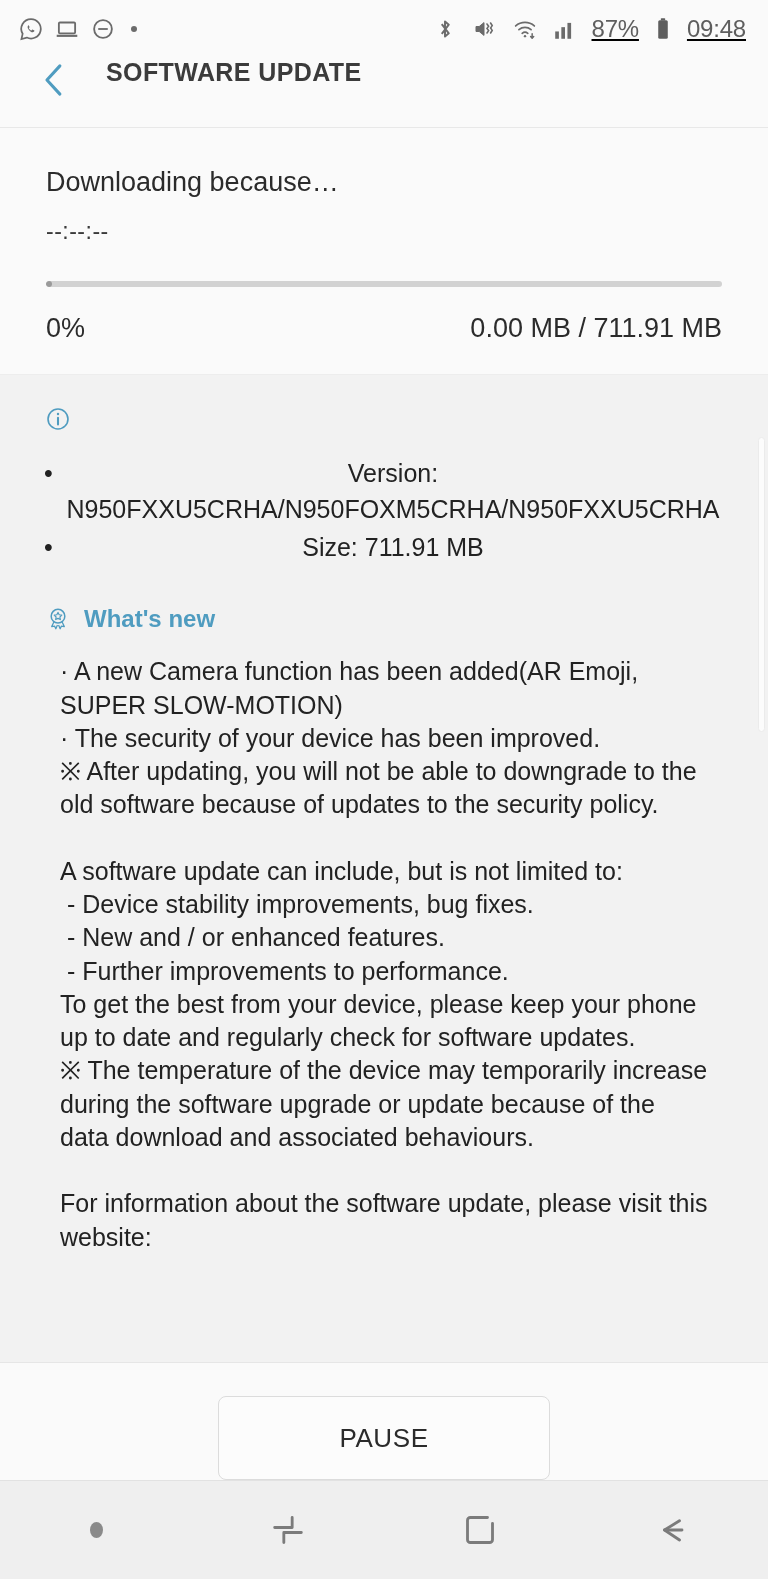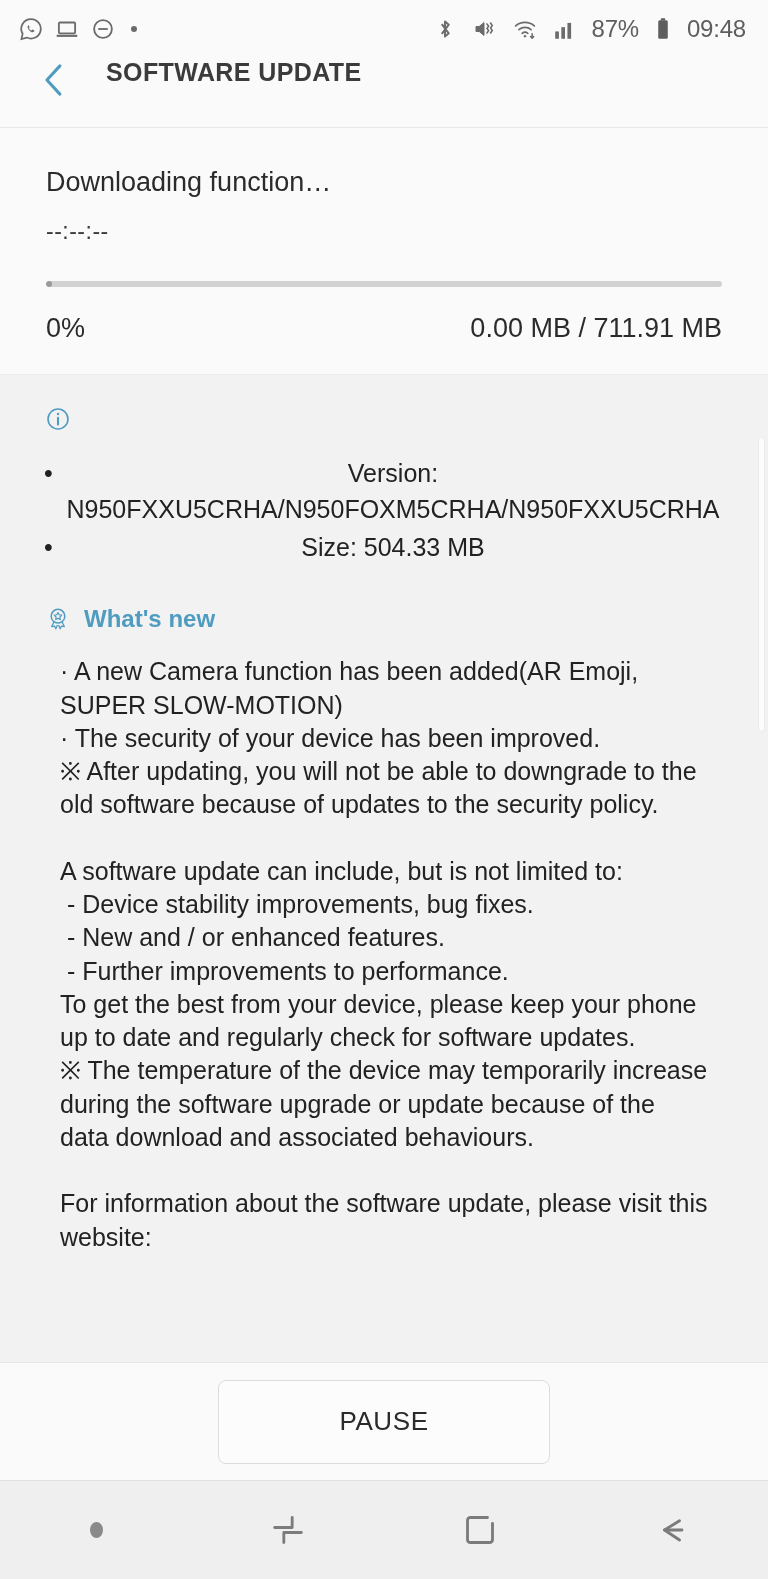--- a/index.html
+++ b/index.html
@@ -36,20 +36,21 @@
   }
   .status-left {
     display: flex;
     align-items: center;
     gap: 10px;
   }
   .status-right {
     display: flex;
     align-items: center;
     gap: 16px;
+    text-decoration: underline;
   }
   .sb-icon {
     display: inline-flex;
     align-items: center;
     justify-content: center;
     color: #6b6b6b;
   }
   .sb-text {
     font-size: 24px;
     color: #5e5e5e;
@@ -207,21 +208,21 @@
     box-sizing: border-box;
   }
 
   
   .button-bar {
     flex: none;
     height: 118px;
     background: #fafafa;
     border-top: 1px solid #e6e6e6;
     display: flex;
-    align-items: center;
+    align-items: flex-end;
     justify-content: center;
     box-sizing: border-box;
   }
   .pause-button {
     width: 332px;
     height: 84px;
     border: 1px solid #dcdcdc;
     border-radius: 8px;
     background: #fcfcfc;
     color: #2b2b2b;
@@ -331,21 +332,21 @@
   <div class="app-bar">
     <div class="back-chevron">
       <svg width="30" height="40" viewBox="0 0 24 34" fill="none" stroke="#4f9cc0" stroke-width="2.6" stroke-linecap="round" stroke-linejoin="round">
         <polyline points="17,5 6,17 17,29"></polyline>
       </svg>
     </div>
     <div class="app-title">SOFTWARE UPDATE</div>
   </div>
 
   <div class="progress-section">
-    <div class="downloading-label">Downloading function…</div>
+    <div class="downloading-label">Downloading because…</div>
     <div class="time-remaining">--:--:--</div>
     <div class="progress-track">
       <div class="progress-fill" style="width: 0%;"></div>
     </div>
     <div class="progress-stats">
       <span class="pct-text">0%</span>
       <span class="size-text">0.00 MB / 711.91 MB</span>
     </div>
   </div>
 
@@ -356,21 +357,21 @@
         <svg width="26" height="26" viewBox="0 0 24 24" fill="none" stroke="#4f9cc0" stroke-width="1.5">
           <circle cx="12" cy="12" r="9.2"></circle>
           <line x1="12" y1="10.8" x2="12" y2="17" stroke-width="1.9" stroke-linecap="round"></line>
           <circle cx="12" cy="7.4" r="1.1" fill="#4f9cc0" stroke="none"></circle>
         </svg>
       </span>
     </div>
 
     <ul class="info-list">
       <li>Version: N950FXXU5CRHA/N950FOXM5CRHA/N950FXXU5CRHA</li>
-      <li>Size: 504.33 MB</li>
+      <li>Size: 711.91 MB</li>
     </ul>
 
     <div class="section-heading">
       <span class="heading-icon">
         <svg width="26" height="26" viewBox="0 0 24 24" fill="none" stroke="#4f9cc0" stroke-width="1.4">
           <circle cx="12" cy="9.4" r="6.3"></circle>
           <path d="M12 5.9l1.1 2.2 2.4.35-1.75 1.7.42 2.4L12 11.42 9.83 12.55l.42-2.4L8.5 8.45l2.4-.35z" stroke-width="1.1" stroke-linejoin="round"></path>
           <path d="M8.3 14.6L6.2 19l2.6-.5L10 21l1.5-3.4M15.7 14.6L17.8 19l-2.6-.5L14 21l-1.5-3.4" stroke-width="1.2" stroke-linejoin="round"></path>
         </svg>
       </span>

